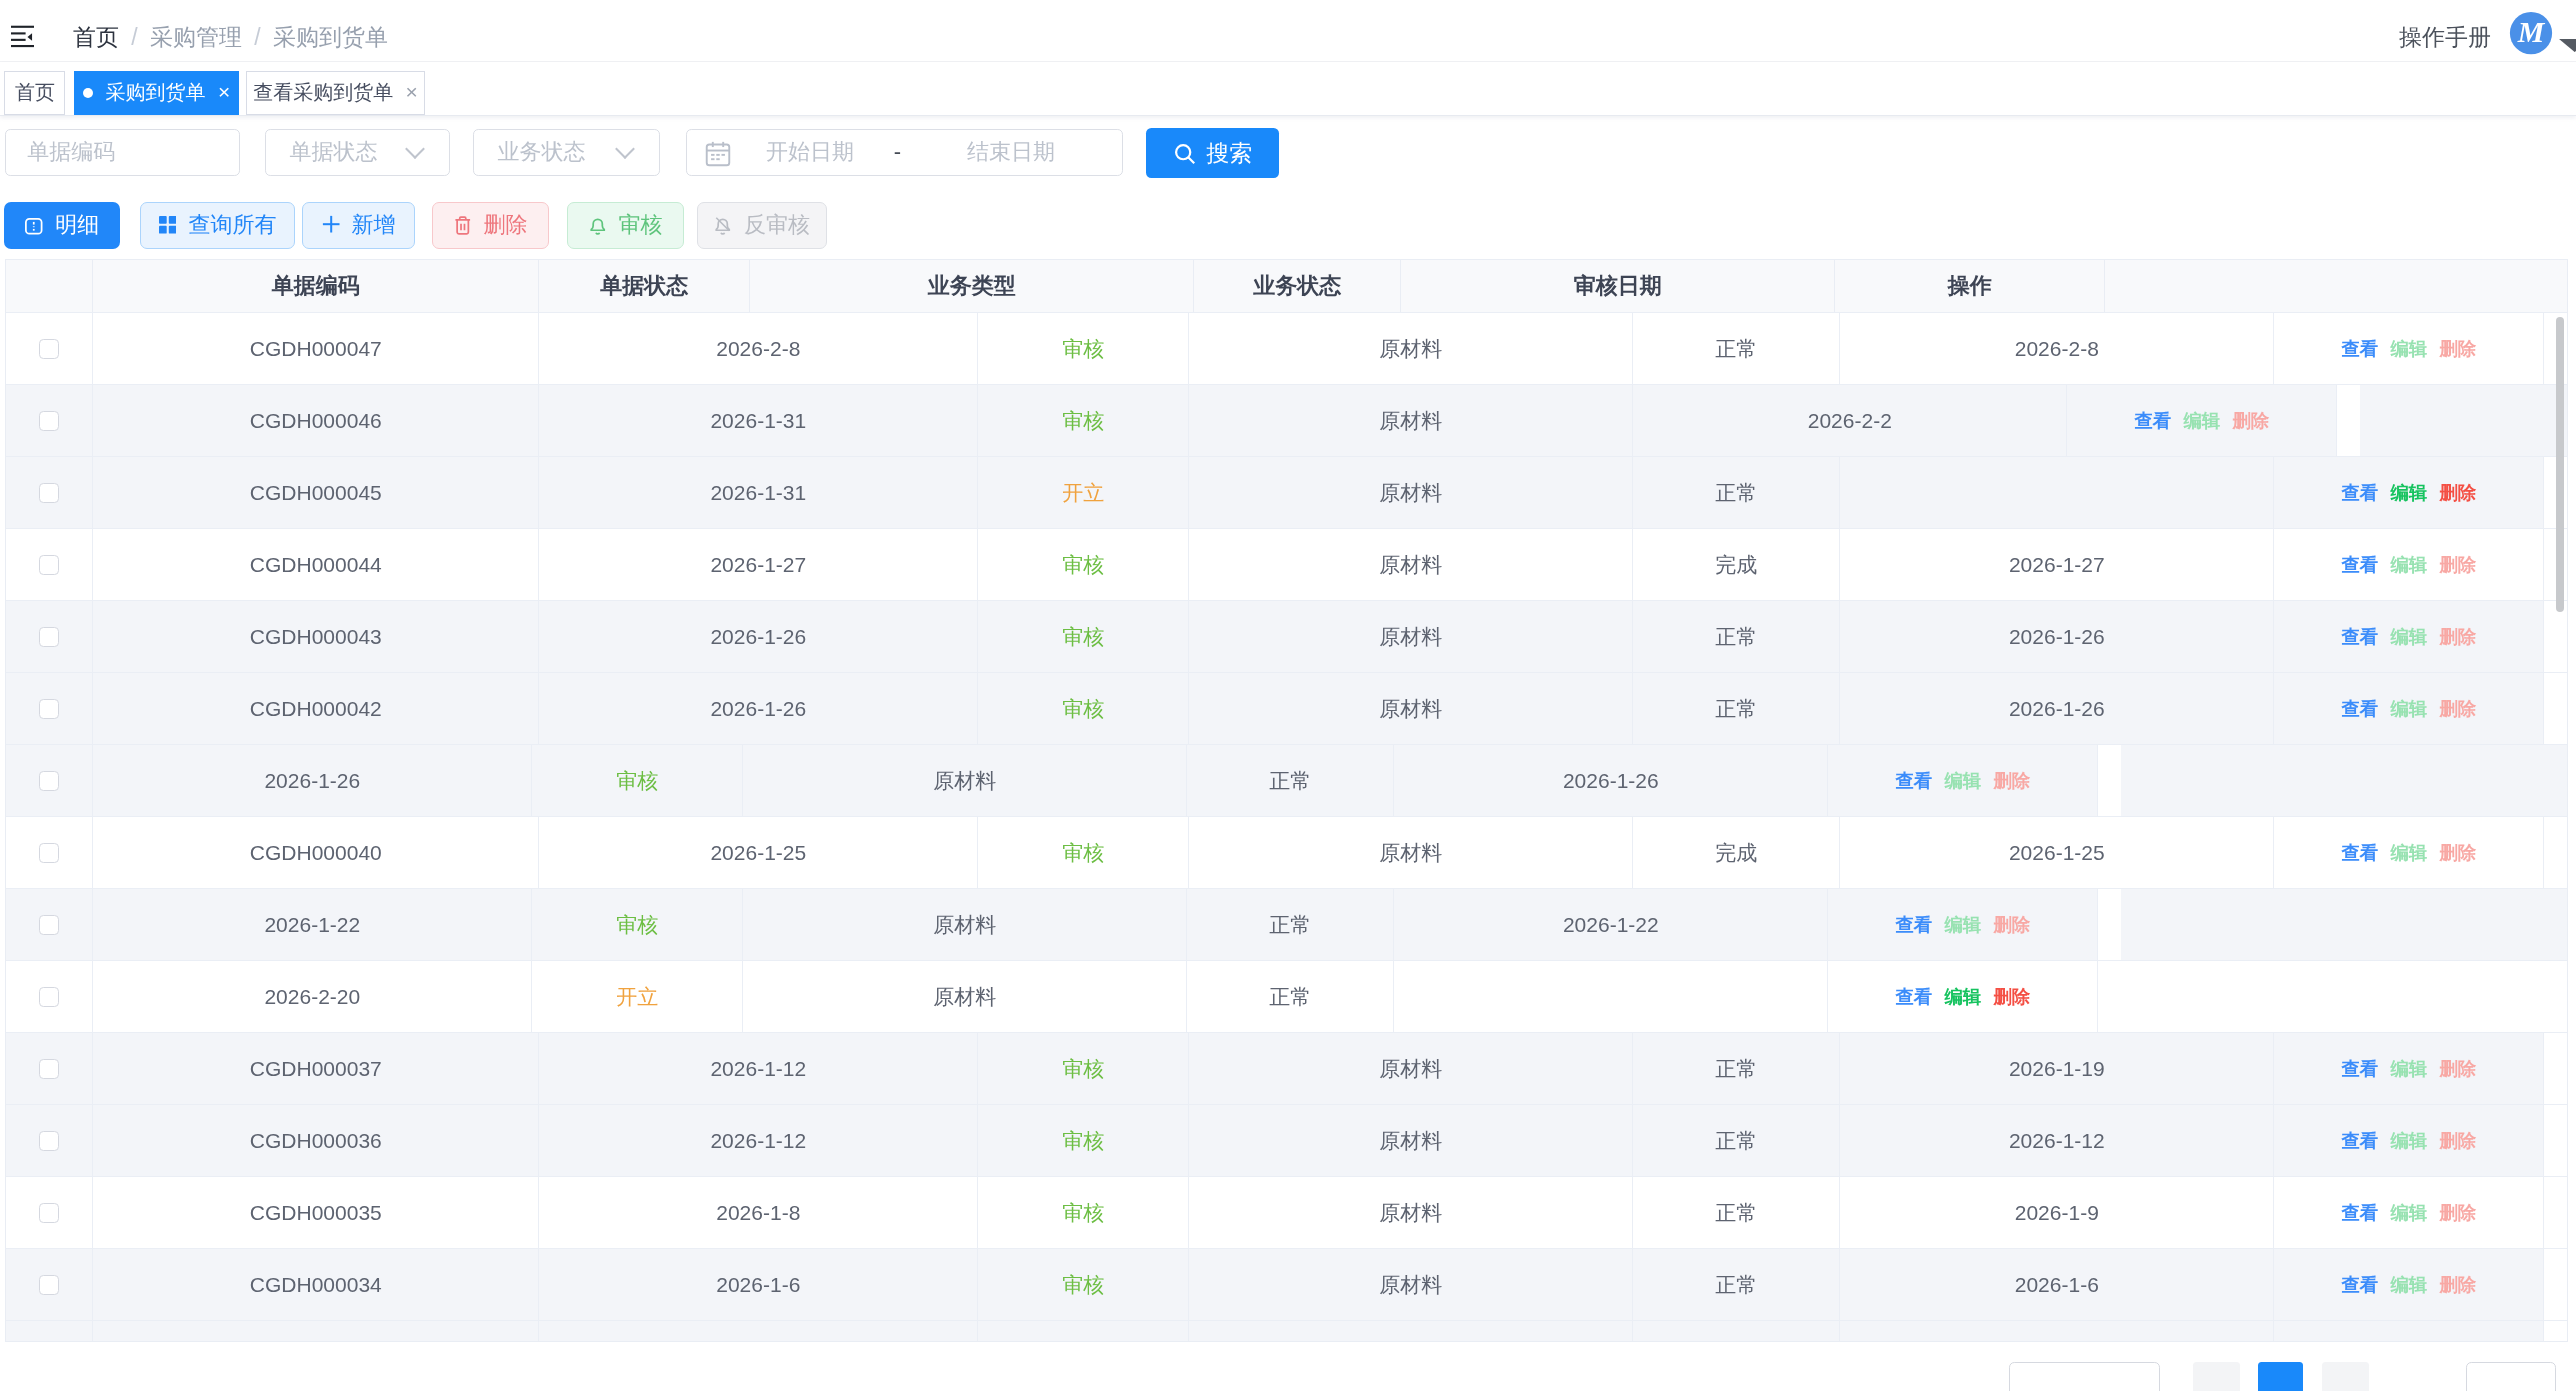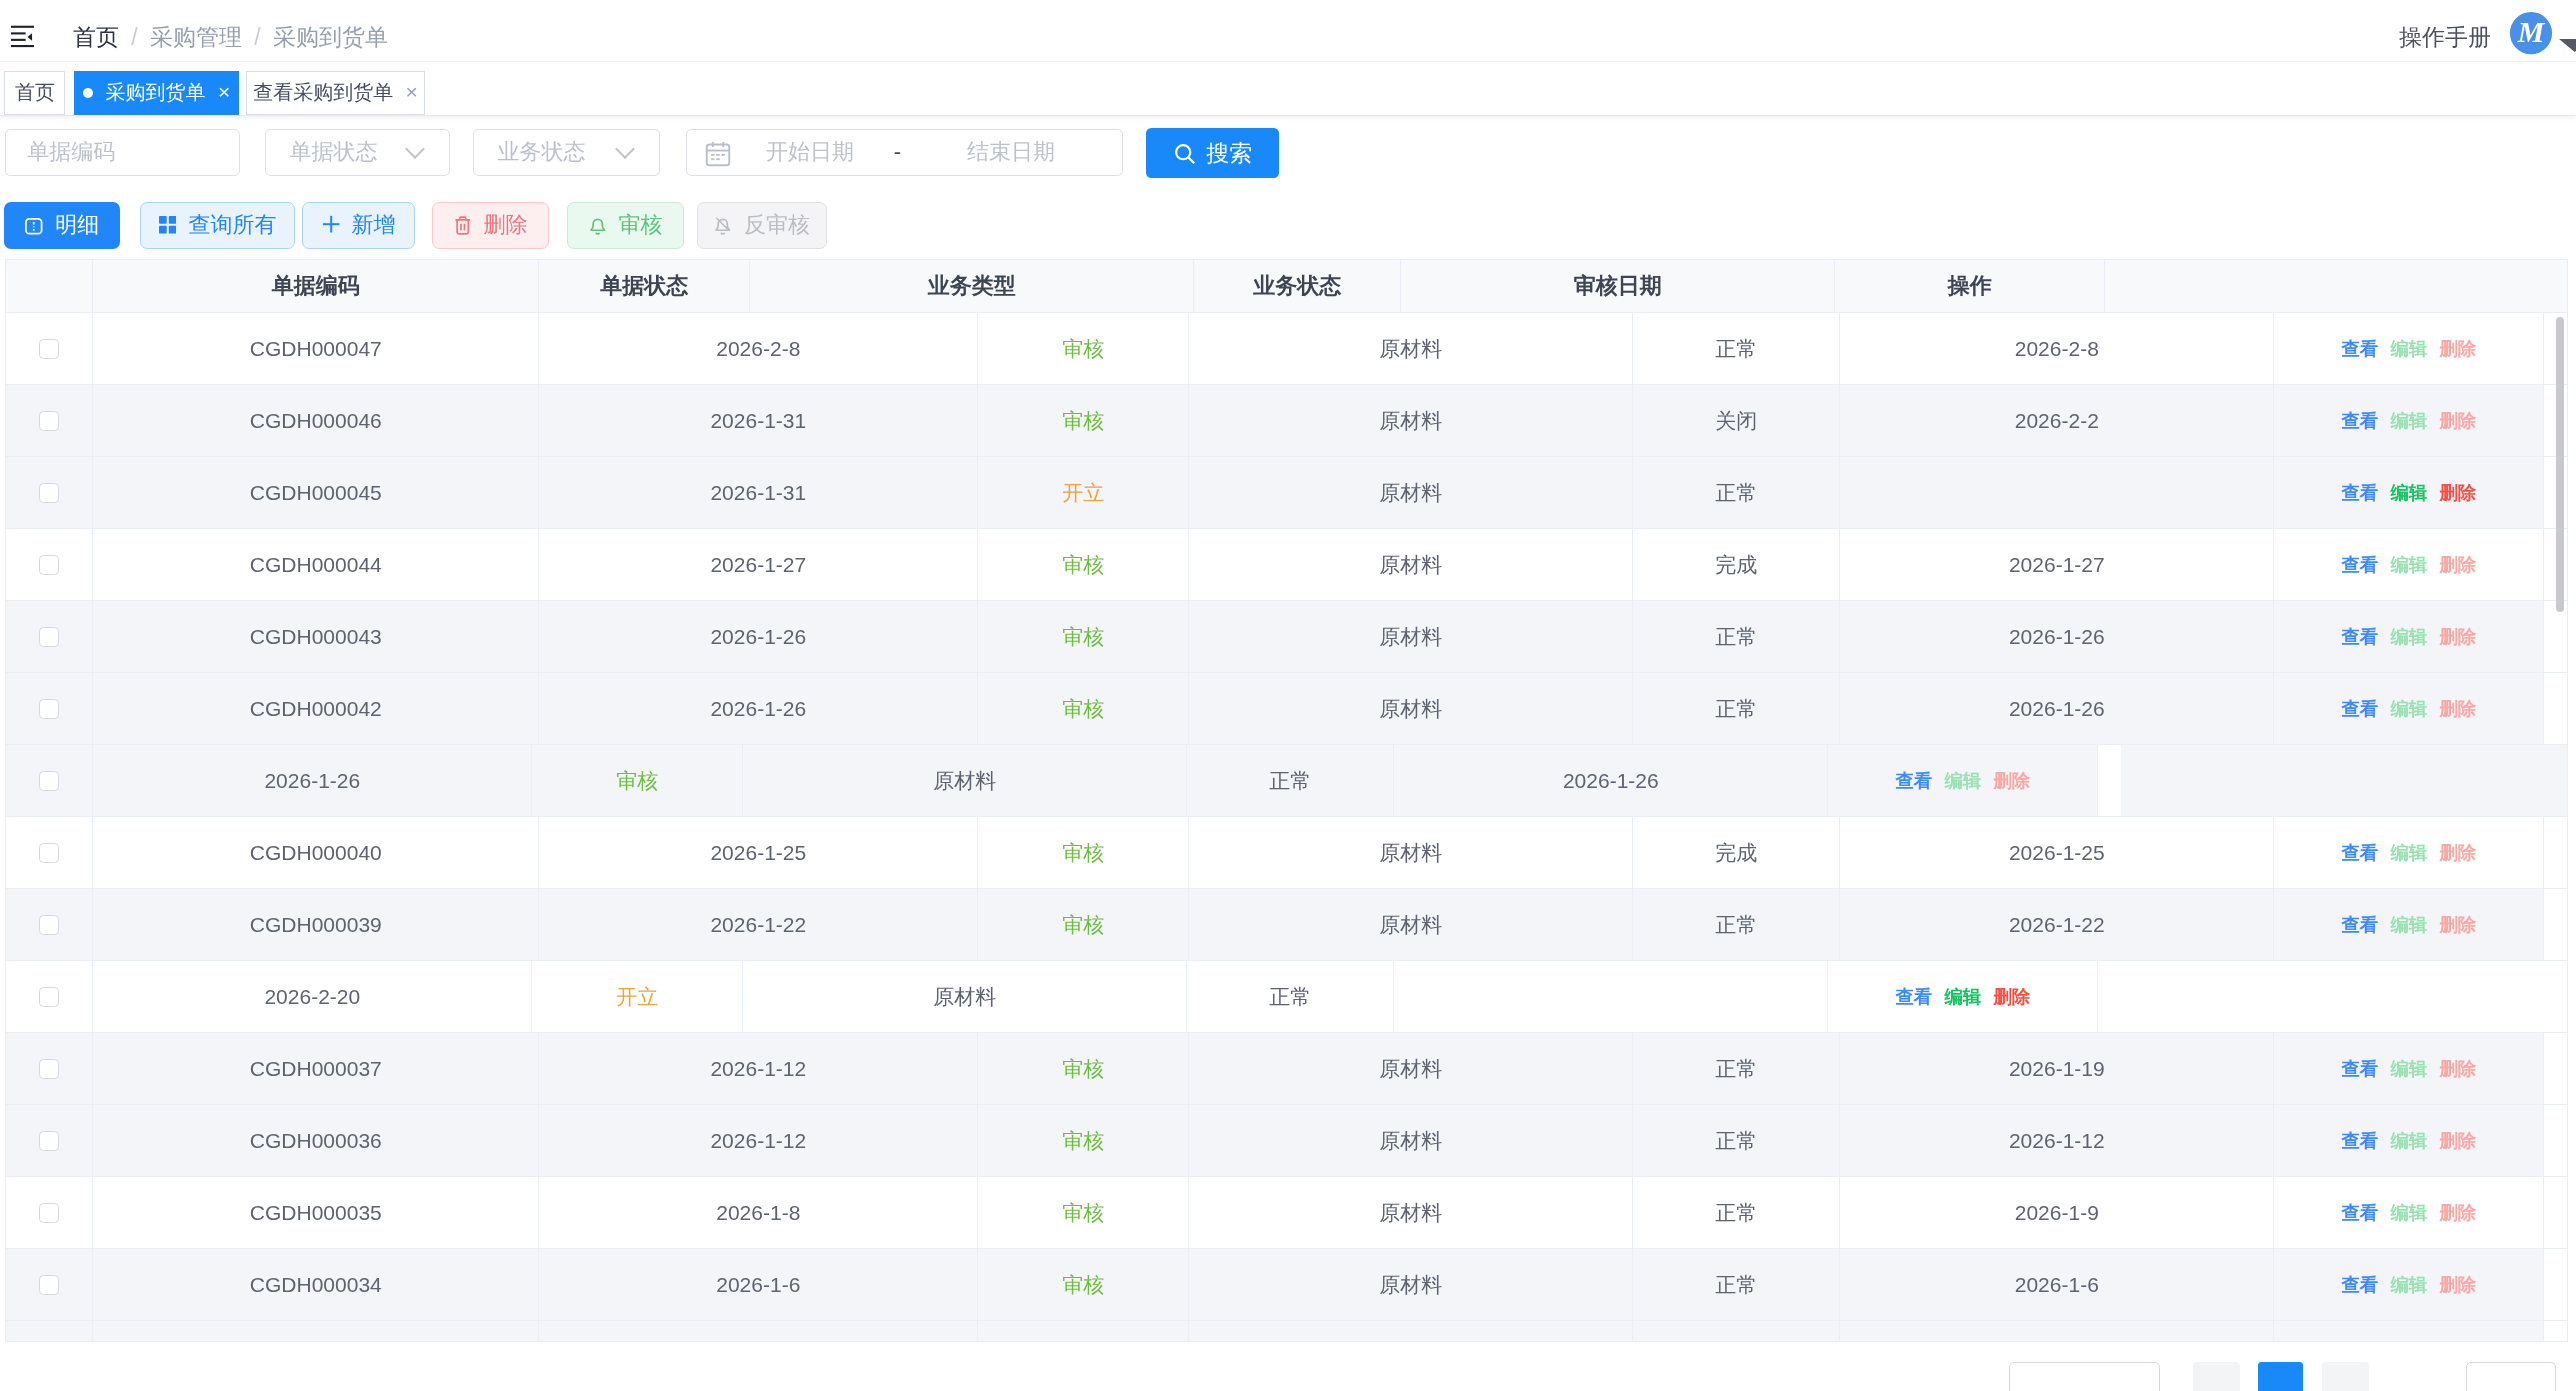--- a/index.html
+++ b/index.html
@@ -148,21 +148,20 @@
         <div class="cell nb" style="width:23px;background:#fff"></div>
       </div>
       <div class="row" style="height:72px;background:#f3f5f9">
         <div class="cell" style="width:87px">
           <span class="cb"></span>
         </div>
         <div class="cell" style="width:446px">CGDH000046</div>
         <div class="cell" style="width:439px">2026-1-31</div>
         <div class="cell g" style="width:211px">审核</div>
         <div class="cell" style="width:444px">原材料</div>
-        <div class="cell" style="width:207px">关闭</div>
         <div class="cell" style="width:434px">2026-2-2</div>
         <div class="cell ops" style="width:270px">
           <span class="v">查看</span>
           <span class="e">编辑</span>
           <span class="d">删除</span>
         </div>
         <div class="cell nb" style="width:23px;background:#fff"></div>
       </div>
       <div class="row" style="height:72px;background:#f3f5f9">
         <div class="cell" style="width:87px">
@@ -262,21 +261,20 @@
           <span class="v">查看</span>
           <span class="e">编辑</span>
           <span class="d">删除</span>
         </div>
         <div class="cell nb" style="width:23px;background:#fff"></div>
       </div>
       <div class="row" style="height:72px;background:#f3f5f9">
         <div class="cell" style="width:87px">
           <span class="cb"></span>
         </div>
-        <div class="cell" style="width:446px">CGDH000039</div>
         <div class="cell" style="width:439px">2026-1-22</div>
         <div class="cell g" style="width:211px">审核</div>
         <div class="cell" style="width:444px">原材料</div>
         <div class="cell" style="width:207px">正常</div>
         <div class="cell" style="width:434px">2026-1-22</div>
         <div class="cell ops" style="width:270px">
           <span class="v">查看</span>
           <span class="e">编辑</span>
           <span class="d">删除</span>
         </div>

